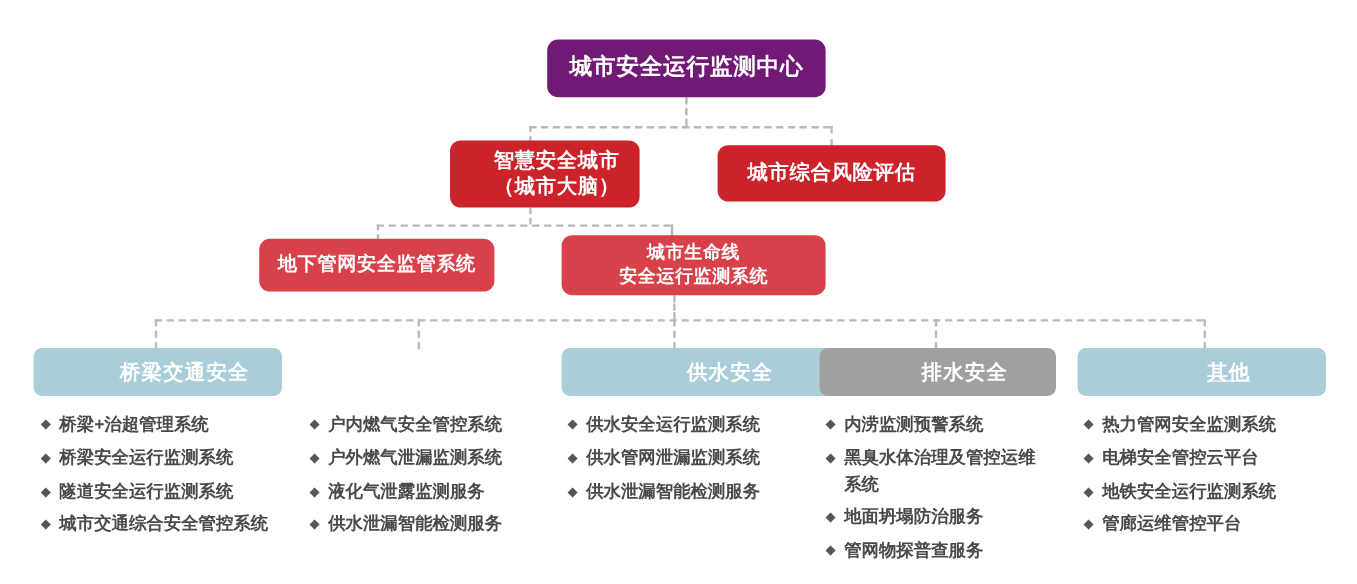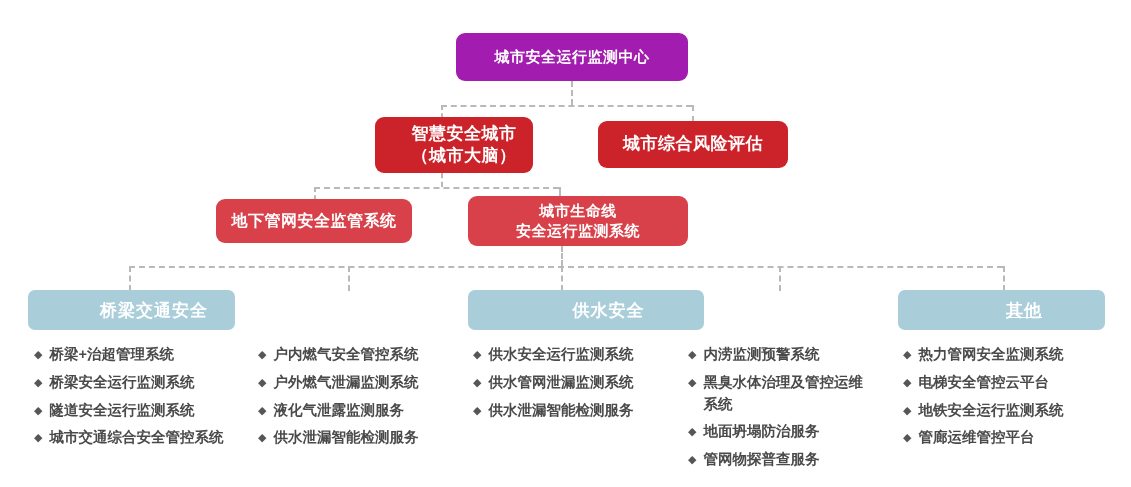--- a/index.html
+++ b/index.html
@@ -23,22 +23,22 @@
     font-weight:bold;
     border-radius:10px;
     line-height:1.32;
     white-space:pre-line;
     letter-spacing:.5px;
   }
 
   
   #n-center{
     left:456px;top:33px;width:232px;height:48px;
-    background:#a21caf;
-    font-size:15px;
+    background:#701a75;
+    font-size:19px;
     border-radius:9px;
   }
 
   
   #n-brain{
     left:375px;top:117px;width:158px;height:56px;
     background:#cc2229;
     font-size:17px;
     border-radius:9px;
     padding-left:20px;
@@ -147,20 +147,21 @@
 
   <div class="node" id="n-risk">城市综合风险评估</div>
 
   <div class="node" id="n-pipe">地下管网安全监管系统</div>
 
   <div class="node" id="n-lifeline">城市生命线
 安全运行监测系统</div>
 
   <div class="col-head blue" id="h1" style="left:28px;width:207px;">桥梁交通安全</div>
   <div class="col-head blue" id="h3" style="left:468px;width:236px;">供水安全</div>
+  <div class="col-head gray" id="h4" style="left:683px;width:197px;">排水安全</div>
   <div class="col-head blue" id="h5" style="left:898px;width:207px;text-decoration:underline;">其他</div>
 
   <div class="col-list" id="l1" style="left:34px;width:210px;">
       <div class="li">
         <span class="dia">◆</span>
         <span class="txt">桥梁+治超管理系统</span>
       </div>
       <div class="li">
         <span class="dia">◆</span>
         <span class="txt">桥梁安全运行监测系统</span>

